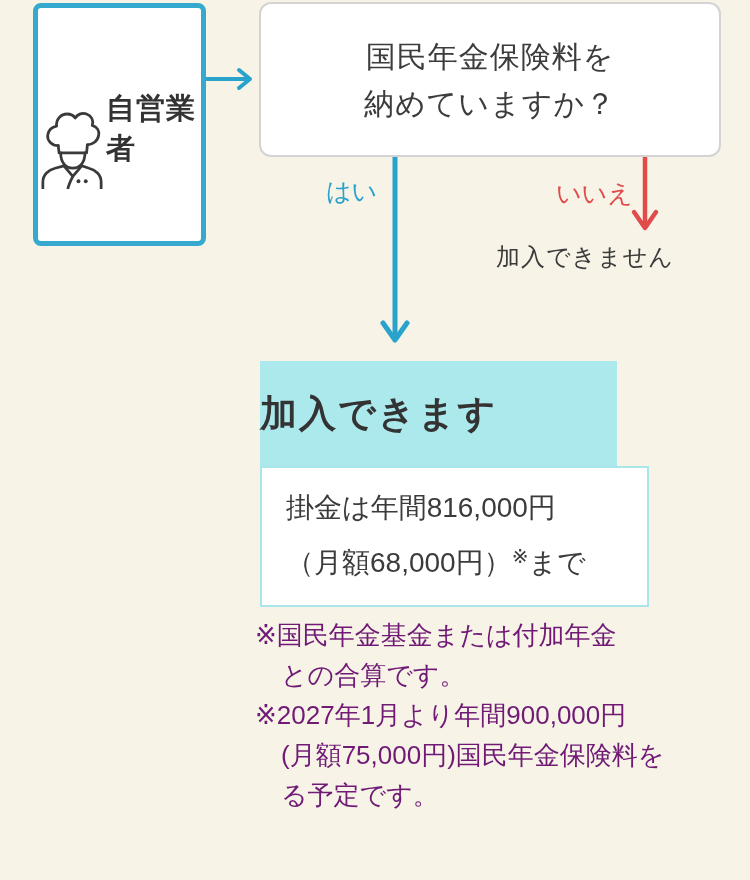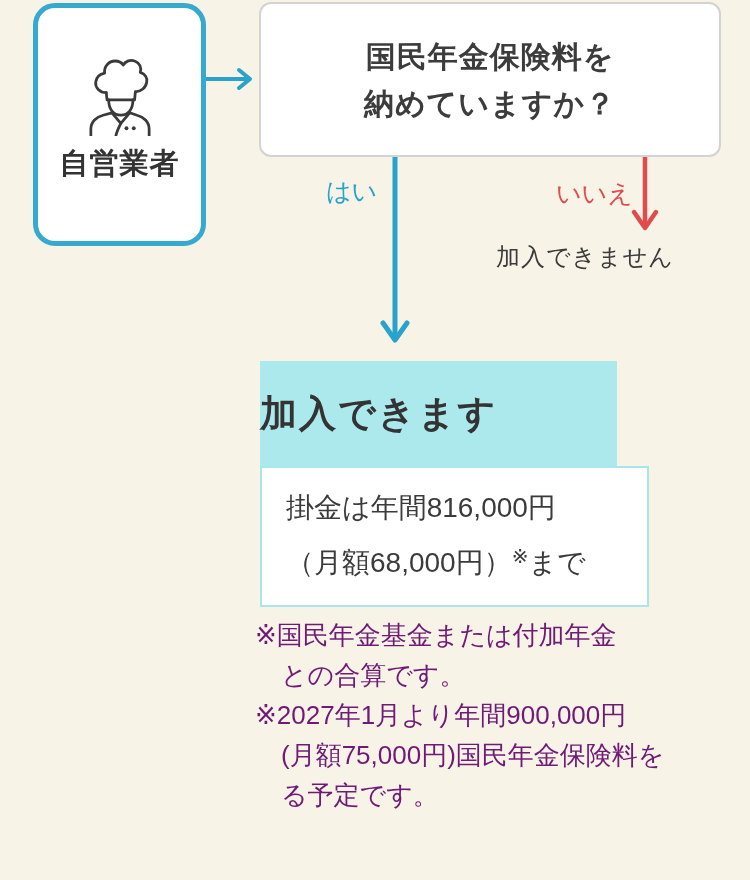--- a/index.html
+++ b/index.html
@@ -6,35 +6,35 @@
   .page {
     position:relative; width:750px; height:880px;
     background:#F7F3E7; overflow:hidden;
     font-family:"Liberation Sans","DejaVu Sans",sans-serif;
     color:#3B3B3B;
   }
   
   .start-box {
     position:absolute; left:33px; top:3px; width:173px; height:243px;
     box-sizing:border-box; background:#FFFFFF;
-    border:5px solid #36A9CF; border-radius:22px;
-    display:flex; flex-direction:column; align-items:center;
+    border:5px solid #36A9CF; border-radius:8px;
+    display:flex; flex-direction:row; align-items:center;
   }
   .start-box .icon-wrap { margin-top:46px; line-height:0; }
   .start-label { margin-top:8px; font-size:29px; font-weight:bold; color:#333333; letter-spacing:1px; }
 
   
   .q-box {
     position:absolute; left:259px; top:2px; width:462px; height:155px;
     box-sizing:border-box; background:#FFFFFF;
     border:2px solid #D3D3D3; border-radius:12px;
     display:flex; align-items:center; justify-content:center;
   }
   .q-text {
-    font-size:30px; font-weight:bold; color:#3C3C3C;
+    font-size:30px; font-weight:normal; color:#3C3C3C;
     text-align:center; line-height:47px; white-space:pre-line; letter-spacing:1px;
   }
 
   
   .arrow-right { position:absolute; left:206px; top:62px; }
   .arrow-down-yes { position:absolute; left:377px; top:157px; }
   .arrow-down-no { position:absolute; left:627px; top:157px; }
   .yes-label { position:absolute; left:326px; top:175px; font-size:25px; color:#2AA3CC; }
   .no-label  { position:absolute; left:556px; top:177px; font-size:25px; color:#E04C4C; }
   .cannot-join { position:absolute; left:496px; top:241px; font-size:24px; color:#3B3B3B; letter-spacing:1px; }

